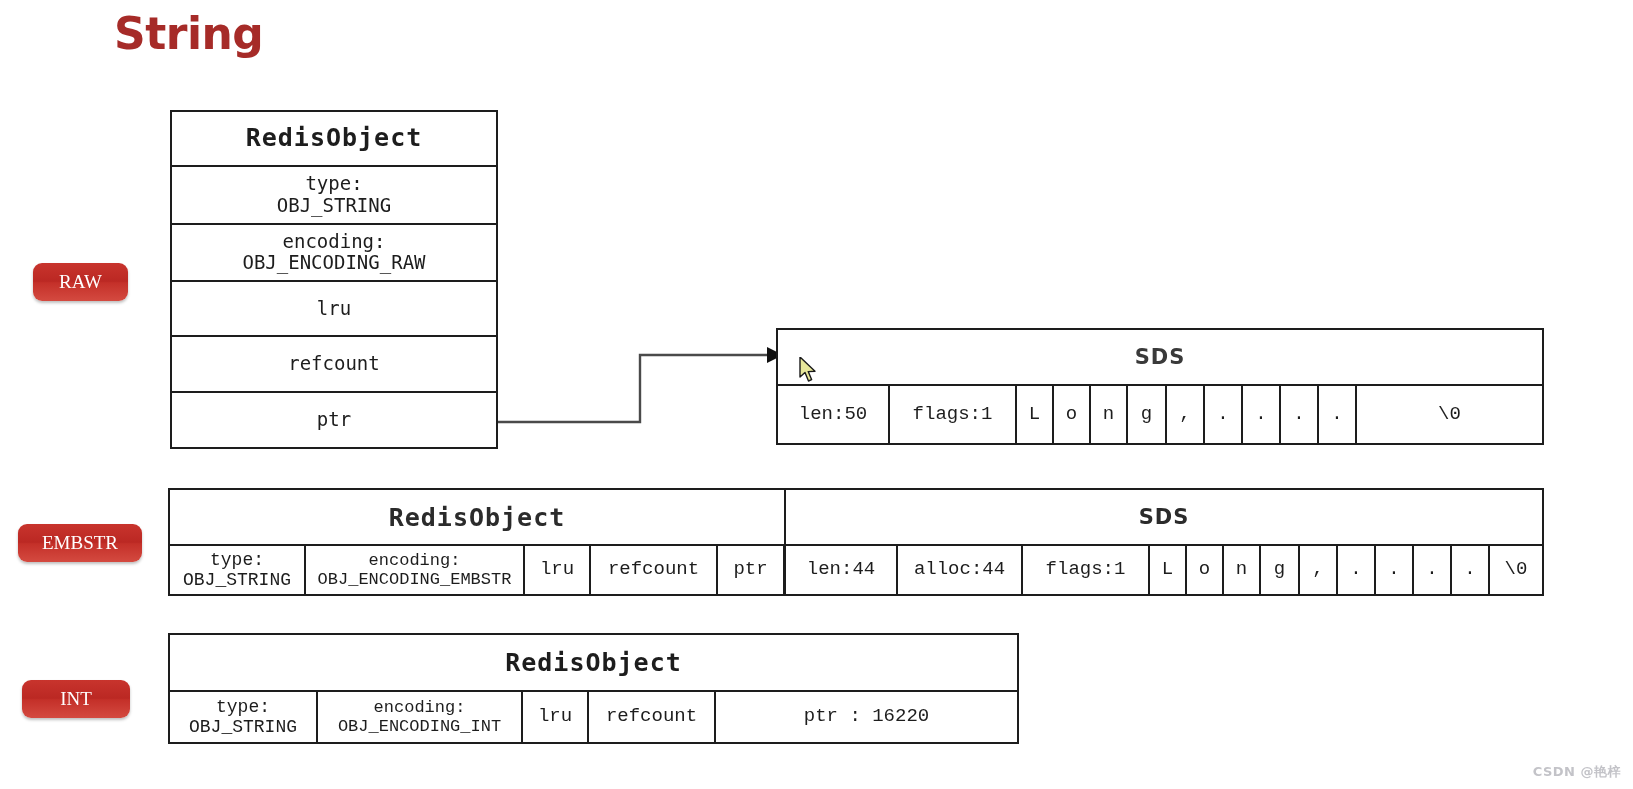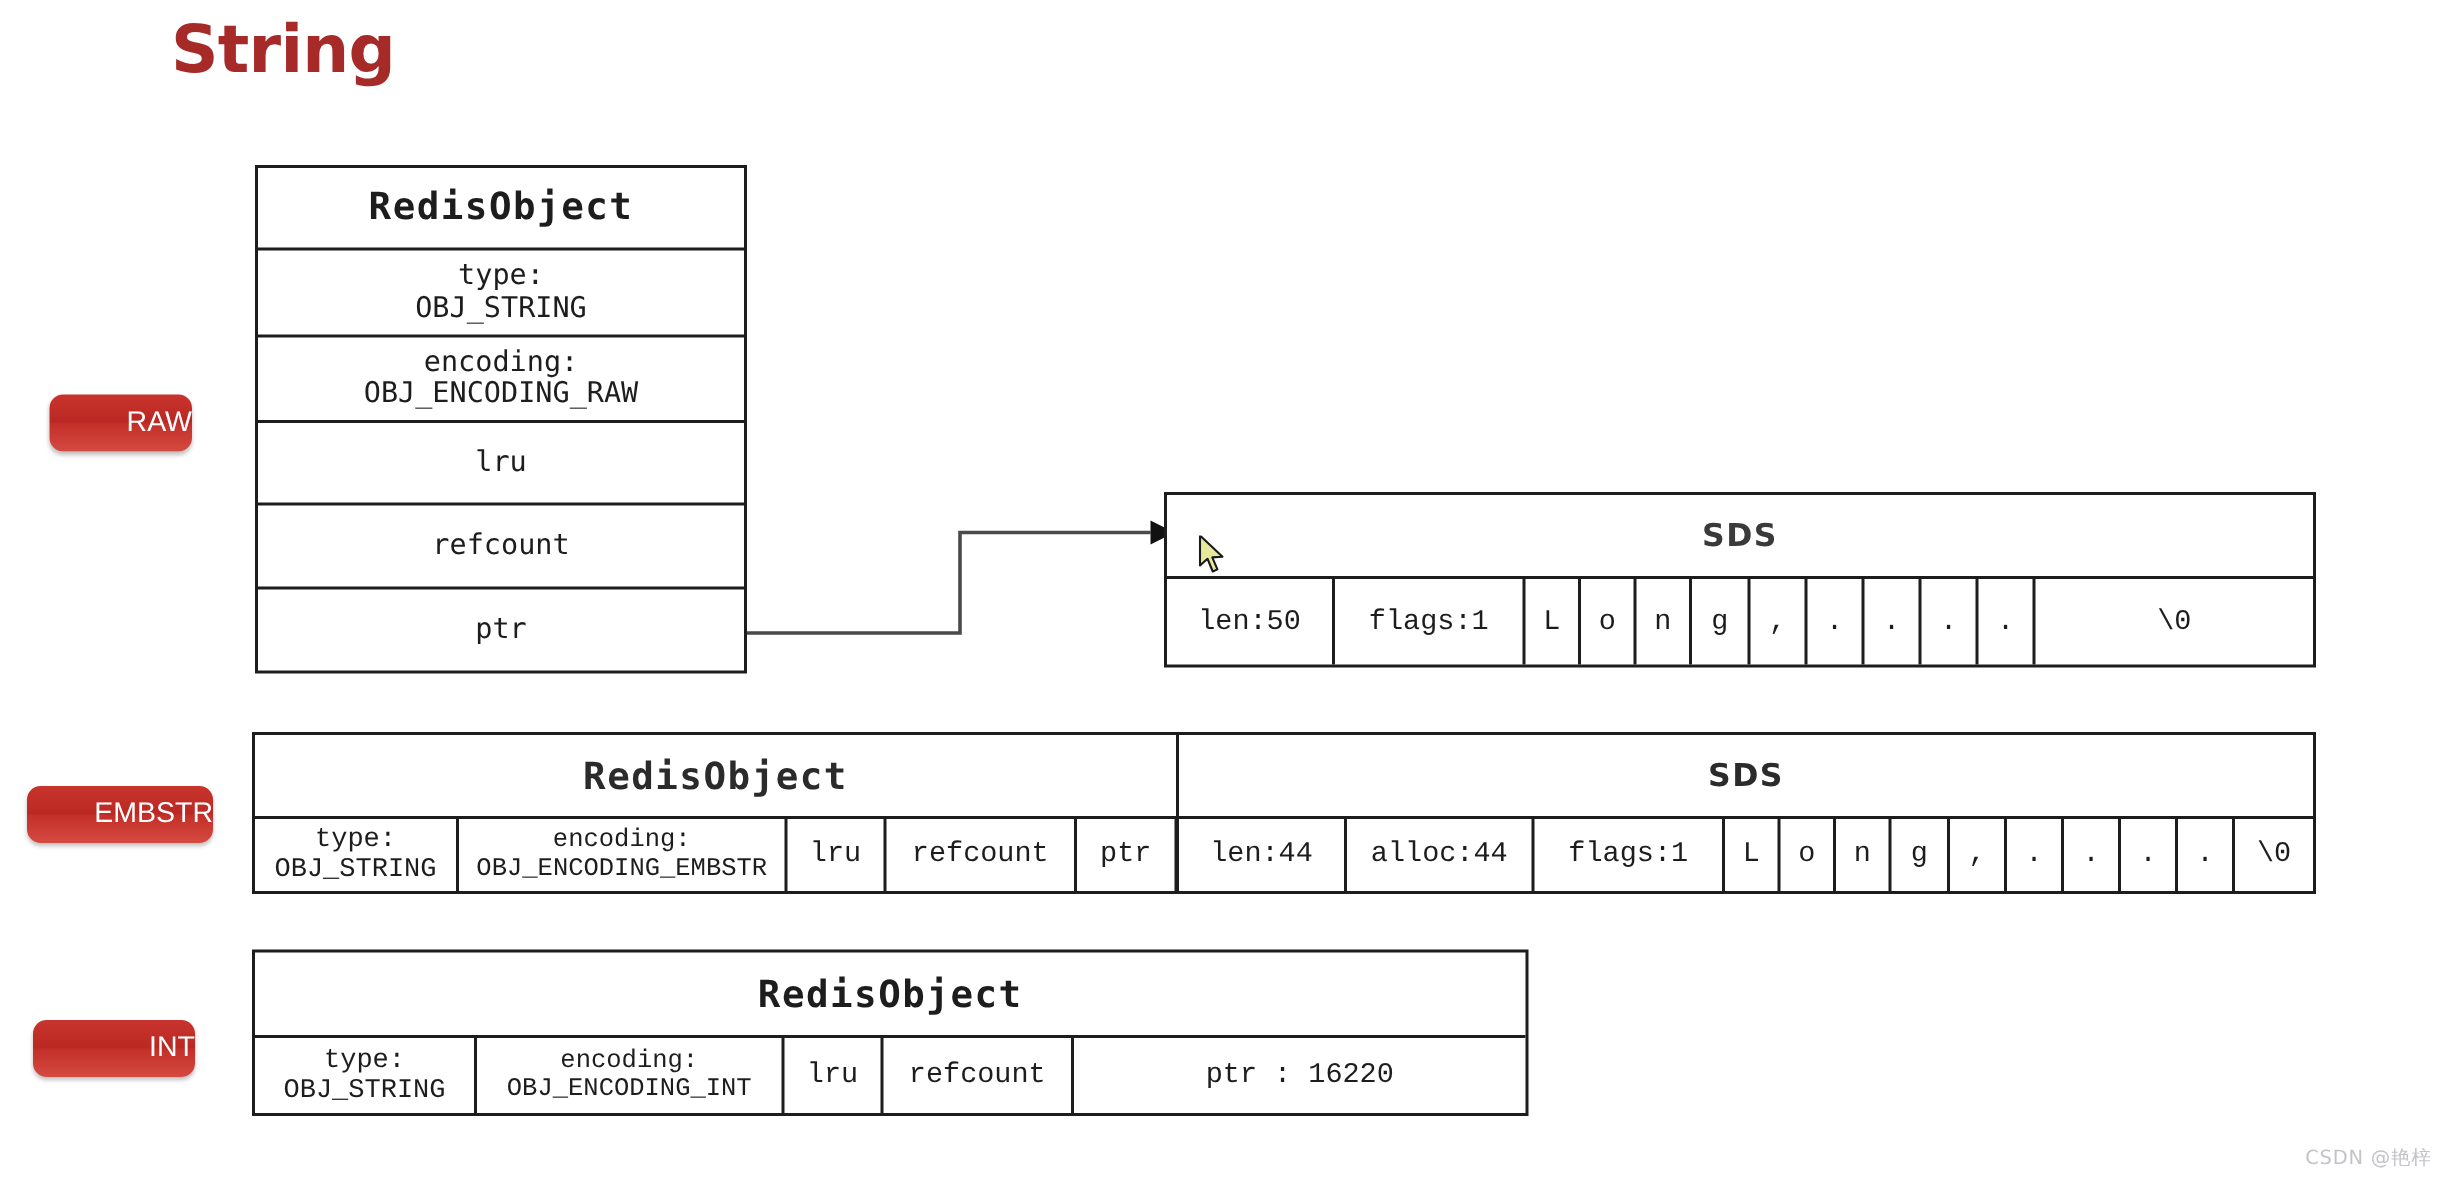--- a/index.html
+++ b/index.html
@@ -26,23 +26,23 @@
     letter-spacing: -0.5px;
     color: #a62b28;
     margin-left: 36px;
   }
 
   
   .badge {
     position: absolute;
     display: flex;
     align-items: center;
-    justify-content: flex-end;
+    justify-content: center;
     color: #ffffff;
-    font-family: Liberation Sans, sans-serif;
+    font-family: Liberation Serif, serif;
     font-size: 19px;
     border-radius: 9px;
     background: linear-gradient(180deg, #c8342d 0%, #bb2823 48%, #c43029 52%, #d44a40 100%);
     box-shadow: 0 2px 3px rgba(0,0,0,0.25);
     white-space: nowrap;
   }
   #badge-raw    { left: 33px;  top: 263px; width: 95px;  height: 38px; }
   #badge-embstr { left: 18px;  top: 524px; width: 124px; height: 38px; }
   #badge-int    { left: 22px;  top: 680px; width: 108px; height: 38px; }
 
@@ -213,20 +213,21 @@
 
   
   #watermark {
     position: absolute;
     right: 12px;
     bottom: 8px;
     font-family: "DejaVu Sans", "Liberation Sans", sans-serif;
     font-size: 13px;
     color: #c3c3c8;
     letter-spacing: 0.5px;
+    font-weight: bold;
   }
 </style>
 </head>
 <body>
 
 <div id="page-title">String</div>
 
 <div id="badge-raw" class="badge">
   <span>RAW</span>
 </div>

